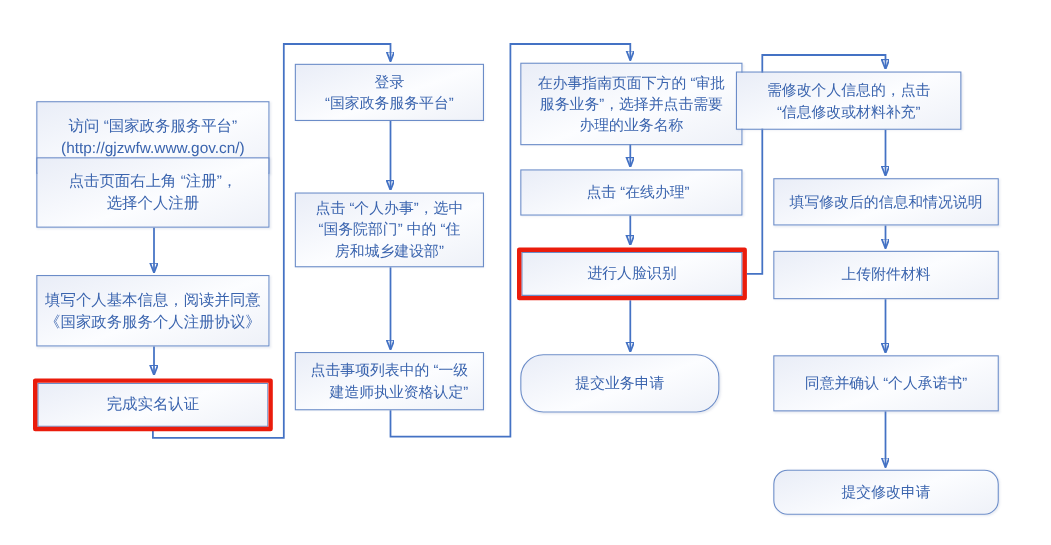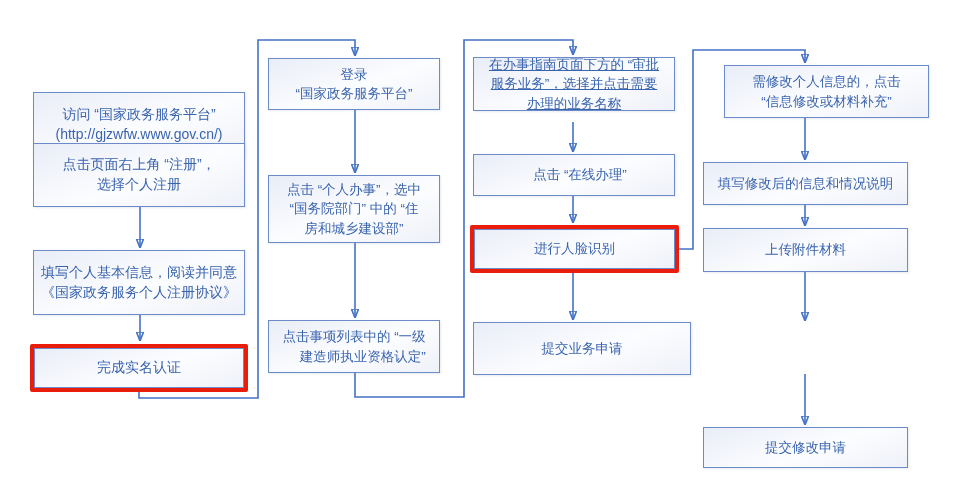--- a/index.html
+++ b/index.html
@@ -78,26 +78,27 @@
   <div class="flow-box col1 highlight" style="left:30px;top:344px;width:218px;height:48px;">完成实名认证</div>
 
   <div class="flow-box" style="left:268px;top:175px;width:172px;height:68px;">点击 “个人办事”，选中
 “国务院部门” 中的 “住
 房和城乡建设部”</div>
   <div class="flow-box" style="left:268px;top:58px;width:172px;height:52px;">登录
 “国家政务服务平台”</div>
   <div class="flow-box" style="left:268px;top:320px;width:172px;height:53px;text-align:right;">点击事项列表中的 “一级
 建造师执业资格认定”</div>
 
-  <div class="flow-box" style="left:473px;top:57px;width:202px;height:54px;text-decoration:underline;">在办事指南页面下方的 “审批
+  <div class="flow-box" style="left:473px;top:57px;width:202px;height:75px;">在办事指南页面下方的 “审批
 服务业务”，选择并点击需要
 办理的业务名称</div>
   <div class="flow-box" style="left:473px;top:154px;width:202px;height:42px;padding-left:16px;">点击 “在线办理”</div>
   <div class="flow-box highlight" style="left:470px;top:225px;width:209px;height:48px;">进行人脸识别</div>
-  <div class="flow-box" style="left:473px;top:322px;width:218px;height:53px;">提交业务申请</div>
+  <div class="flow-box" style="left:473px;top:322px;width:181px;height:53px;border-radius:21px;">提交业务申请</div>
 
-  <div class="flow-box" style="left:724px;top:65px;width:205px;height:53px;">需修改个人信息的，点击
+  <div class="flow-box" style="left:669px;top:65px;width:205px;height:53px;">需修改个人信息的，点击
 “信息修改或材料补充”</div>
   <div class="flow-box" style="left:703px;top:162px;width:205px;height:43px;">填写修改后的信息和情况说明</div>
   <div class="flow-box" style="left:703px;top:228px;width:205px;height:44px;">上传附件材料</div>
-  <div class="flow-box" style="left:703px;top:427px;width:205px;height:41px;">提交修改申请</div>
+  <div class="flow-box" style="left:703px;top:323px;width:205px;height:51px;">同意并确认 “个人承诺书”</div>
+  <div class="flow-box" style="left:703px;top:427px;width:205px;height:41px;border-radius:13px;">提交修改申请</div>
 
 </div>
 
 </body></html>

